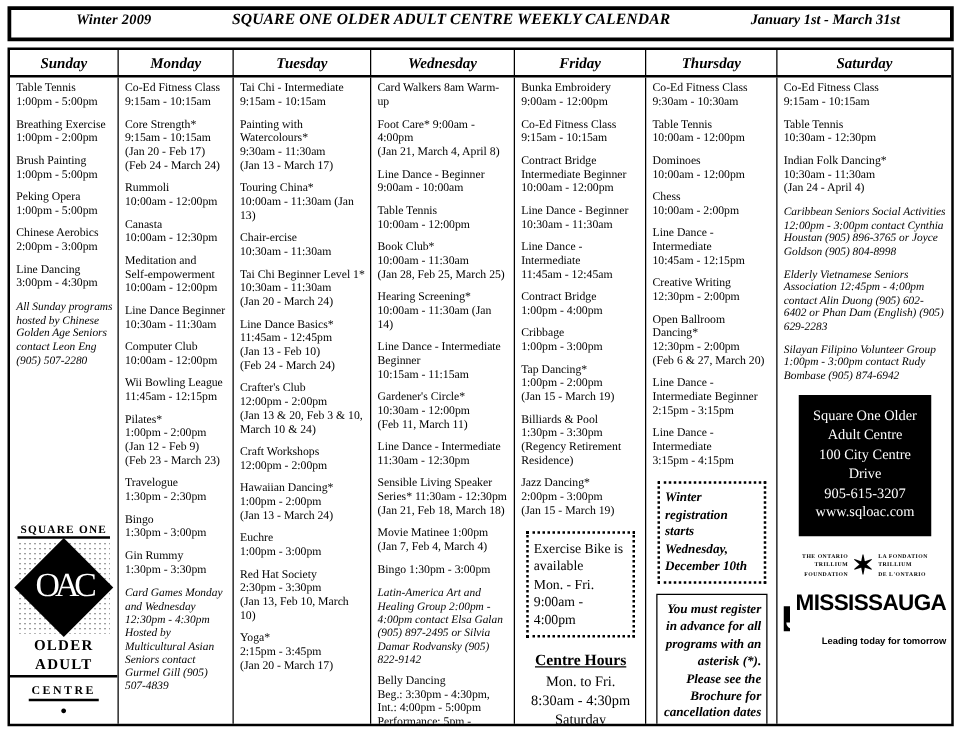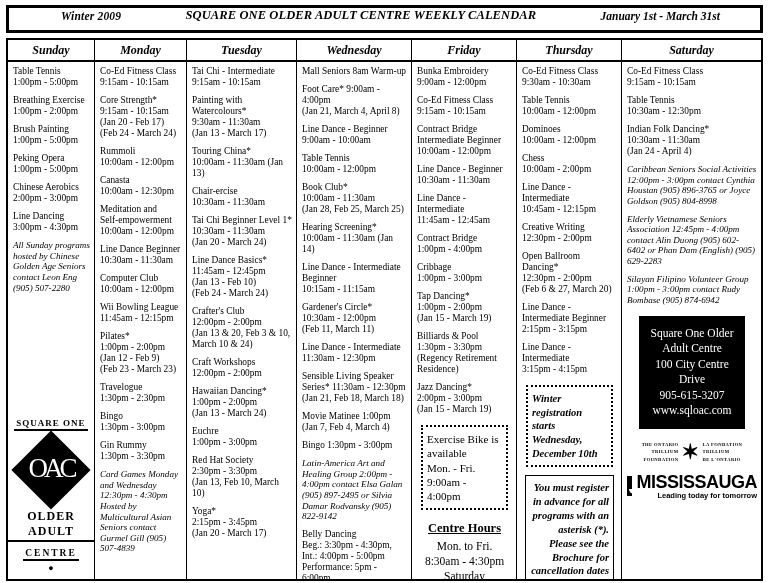--- a/index.html
+++ b/index.html
@@ -152,21 +152,21 @@
   .miss-mark { width: 26px; height: 20px; background:#000; position: relative; overflow:hidden; }
   .miss-mark:after {
     content:""; position:absolute; left:2px; bottom:2px; width:22px; height:5px;
     background:#fff; border-radius: 0 0 10px 10px;
   }
   .miss-mark:before {
     content:""; position:absolute; left:9px; top:3px; width:6px; height:9px;
     background:#fff; clip-path: polygon(50% 0, 100% 100%, 0 100%);
   }
   .miss-name { font-family:"Liberation Sans", sans-serif; font-weight:bold; font-size:18px; letter-spacing:-.5px; line-height:1; }
-  .miss-tag { font-family:"Liberation Sans", sans-serif; font-size:7.5px; font-weight:bold; text-align:right; margin-top:0; }
+  .miss-tag { font-family:"Liberation Sans", sans-serif; font-size:7.5px; font-weight:bold; text-align:right; margin-top:17px; }
 </style>
 </head>
 <body>
 
 <div class="page">
 
   <div class="banner">
     <div class="banner-inner">
       <div class="season">Winter 2009</div>
       <div class="bannertitle">SQUARE ONE OLDER ADULT CENTRE WEEKLY CALENDAR</div>
@@ -306,21 +306,21 @@
             </div>
             <div class="entry">
               <span class="t">Yoga*<br>2:15pm - 3:45pm<br>(Jan 20 - March 17)</span>
             </div>
           </div>
       </div>
 
       <div class="day-col c3">
         <div>
             <div class="entry">
-              <span class="t">Mall Seniors 8am Warm-up</span>
+              <span class="t">Card Walkers 8am Warm-up</span>
             </div>
             <div class="entry">
               <span class="t">Foot Care* 9:00am - 4:00pm<br>(Jan 21, March 4, April 8)</span>
             </div>
             <div class="entry">
               <span class="t">Line Dance - Beginner<br>9:00am - 10:00am</span>
             </div>
             <div class="entry">
               <span class="t">Table Tennis<br>10:00am - 12:00pm</span>
             </div>

